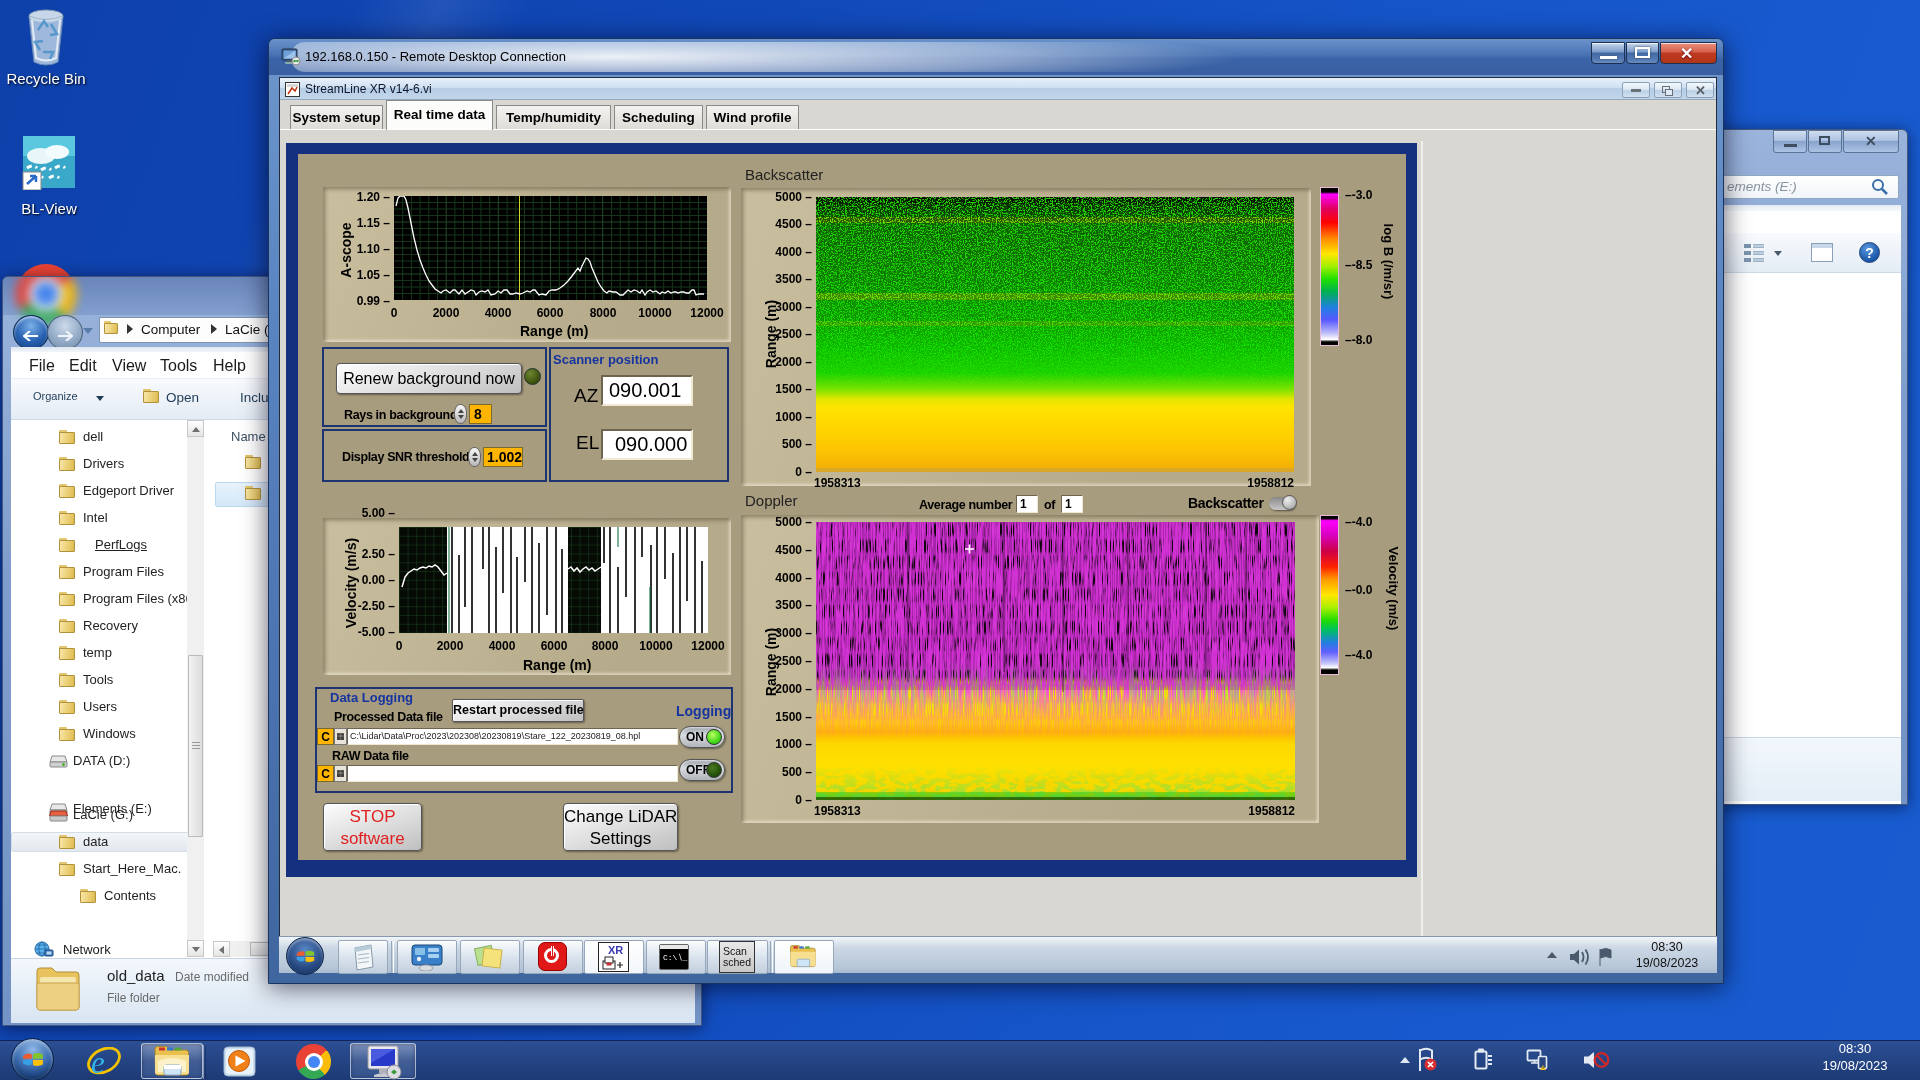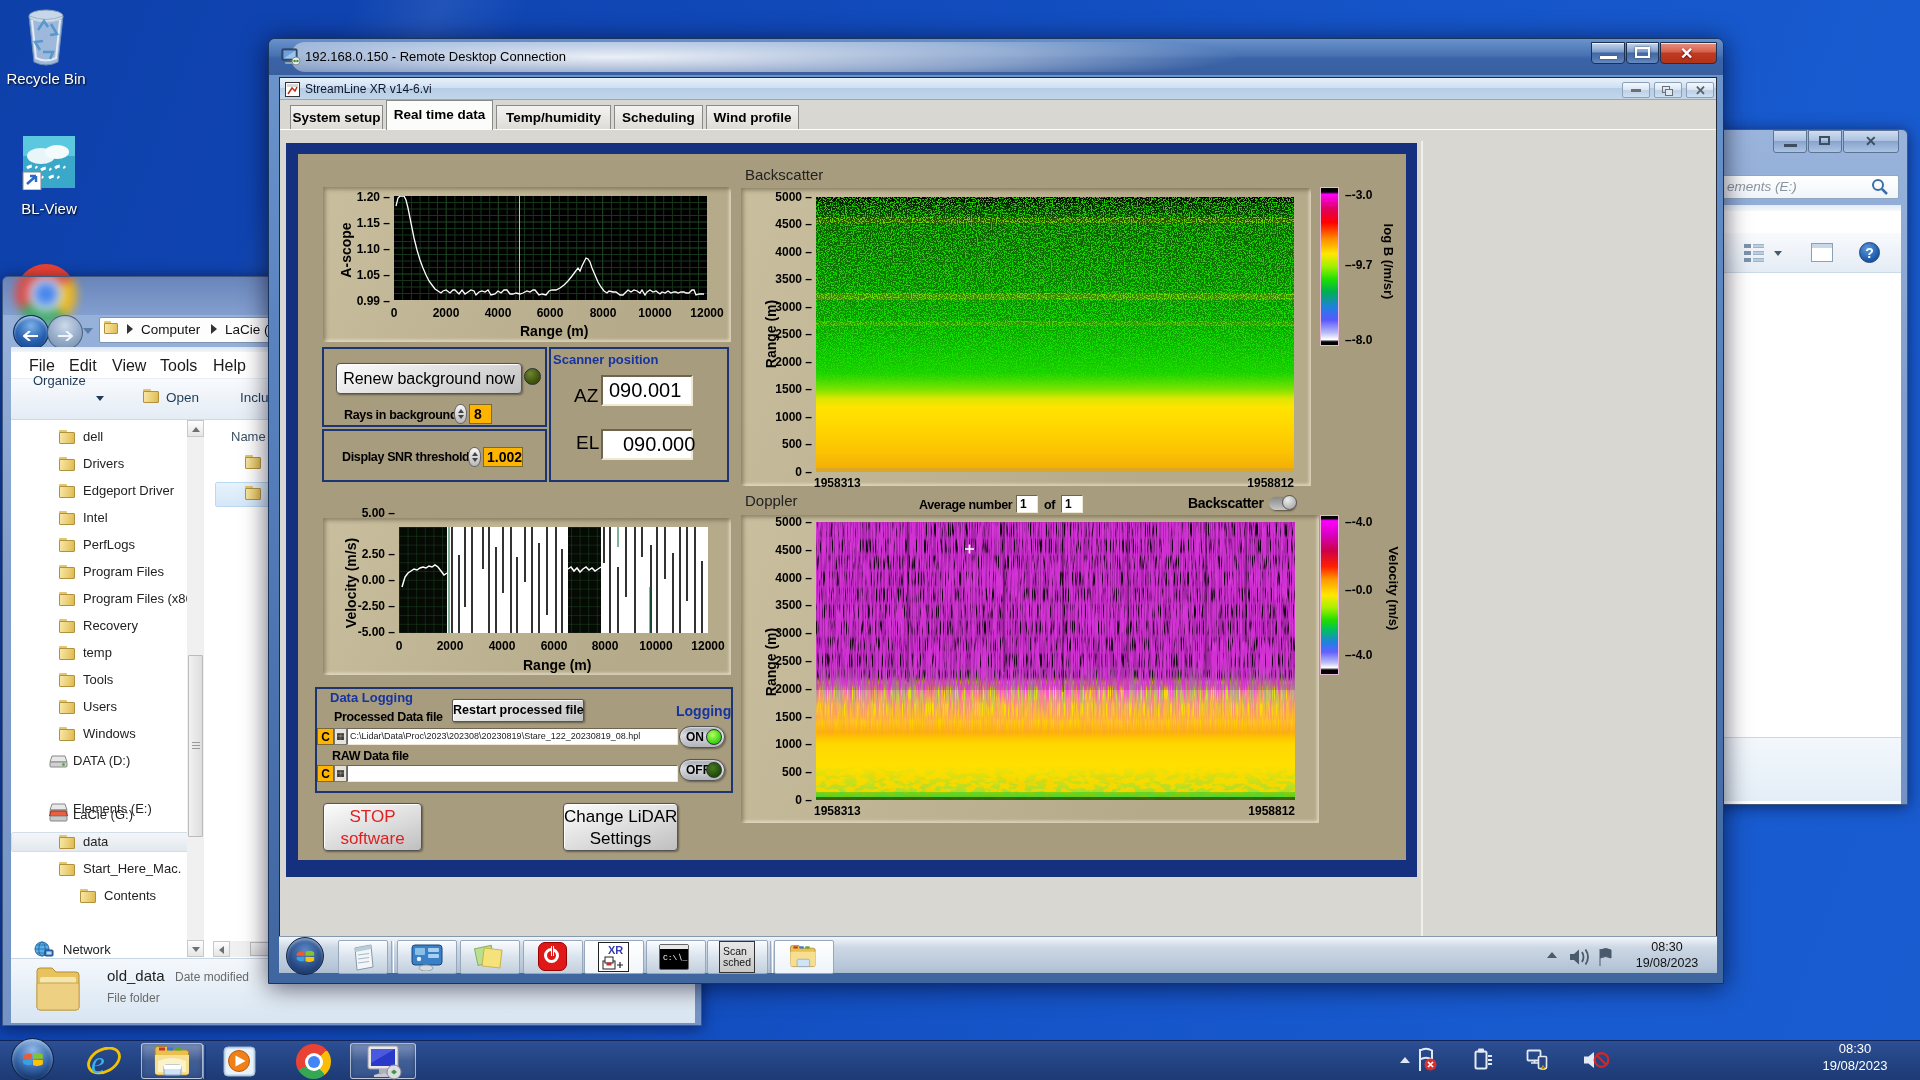--- a/index.html
+++ b/index.html
@@ -108,21 +108,21 @@
   <div class="abs" style="left:208px;top:47px;width:0;height:0;border-top:5px solid transparent;border-bottom:5px solid transparent;border-left:6px solid #333;"></div>
   <div class="abs" style="left:222px;top:45px;font-size:13.5px;color:#111;">LaCie (G:)</div>
   <div class="abs" style="left:8px;top:70px;width:684px;height:676px;background:#fff;"></div>
   <div class="abs" style="left:8px;top:70px;width:684px;height:5px;background:linear-gradient(#dfe7f0,#f2f6fa);"></div>
   <div class="abs menutxt" style="left:26px;top:80px;">File</div>
   <div class="abs menutxt" style="left:66px;top:80px;">Edit</div>
   <div class="abs menutxt" style="left:109px;top:80px;">View</div>
   <div class="abs menutxt" style="left:157px;top:80px;">Tools</div>
   <div class="abs menutxt" style="left:210px;top:80px;">Help</div>
   <div class="abs" style="left:8px;top:101px;width:684px;height:42px;background:linear-gradient(#f8fafd,#eef3f9 50%,#e4ecf5);border-top:1px solid #e8eef5;border-bottom:1px solid #ccd9e7;"></div>
-  <div class="abs" style="left:30px;top:96px;font-size:13px;color:#1f3b57;">Organize</div>
+  <div class="abs" style="left:30px;top:113px;font-size:11px;color:#1f3b57;">Organize</div>
   <div class="abs" style="left:93px;top:119px;width:0;height:0;border-left:4px solid transparent;border-right:4px solid transparent;border-top:5px solid #1f3b57;"></div>
   <div class="abs fold16" style="left:140px;top:112px;">
       <div class="ftab"></div>
       <div class="fbody"></div>
     </div>
   <div class="abs" style="left:163px;top:113px;font-size:13.5px;color:#1f3b57;">Open</div>
   <div class="abs" style="left:237px;top:113px;font-size:13.5px;color:#1f3b57;">Include in library</div>
   <div id="tree" class="abs" style="left:8px;top:143px;width:176px;height:537px;overflow:hidden;">
   <div class="treerow" style="left:4px;top:7px;width:172px;">
         <div class="fold16" style="left:44px;top:3px;">
@@ -150,21 +150,21 @@
           <div class="ftab"></div>
           <div class="fbody"></div>
         </div>
         <span style="position:absolute;left:68px;top:2px;">Intel</span>
       </div>
   <div class="treerow" style="left:4px;top:115px;width:172px;">
         <div class="fold16" style="left:44px;top:3px;">
           <div class="ftab"></div>
           <div class="fbody"></div>
         </div>
-        <span style="position:absolute;left:68px;top:2px;">PerfLogs</span>
+        <span style="position:absolute;left:80px;top:2px;text-decoration:underline;">PerfLogs</span>
       </div>
   <div class="treerow" style="left:4px;top:142px;width:172px;">
         <div class="fold16" style="left:44px;top:3px;">
           <div class="ftab"></div>
           <div class="fbody"></div>
         </div>
         <span style="position:absolute;left:68px;top:2px;">Program Files</span>
       </div>
   <div class="treerow" style="left:4px;top:169px;width:172px;">
         <div class="fold16" style="left:44px;top:3px;">
@@ -437,21 +437,21 @@
       <div class="orangebox" style="left:171px;top:250px;width:23px;height:20px;font-size:14px;padding-left:4px;line-height:19px;">8</div>
       <div class="lvlbl" style="left:44px;top:296px;">Display SNR threshold</div>
       <div class="abs spinner" style="left:170px;top:293px;"></div>
       <div class="orangebox" style="left:185px;top:293px;width:40px;height:20px;font-size:14px;padding-left:3px;line-height:19px;">1.002</div>
 
       <div class="navybox" style="left:251px;top:193px;width:180px;height:135px;"></div>
       <div class="bluelbl" style="left:255px;top:198px;">Scanner position</div>
       <div class="abs" style="left:276px;top:231px;font-size:19px;color:#000;">AZ</div>
       <div class="whitebox" style="left:303px;top:221px;width:92px;height:31px;font-size:20px;line-height:27px;padding-left:6px;">090.001</div>
       <div class="abs" style="left:278px;top:278px;font-size:19px;color:#000;">EL</div>
-      <div class="whitebox" style="left:303px;top:275px;width:92px;height:31px;font-size:20px;line-height:27px;padding-left:20px;">090.000</div>
+      <div class="whitebox" style="left:303px;top:275px;width:92px;height:31px;font-size:20px;line-height:27px;padding-left:12px;">090.000</div>
 
       <div class="graphpanel" style="left:25px;top:364px;width:408px;height:157px;"></div>
       <svg class="abs" style="left:101px;top:373px;" width="309" height="106" viewBox="0 0 309 106">
         <defs>
           <pattern id="vgrid" width="8.6" height="8.8" patternUnits="userSpaceOnUse">
             <rect width="8.6" height="8.8" fill="#050a05"></rect>
             <path d="M0 0H8.6M0 0V8.8" stroke="#1d421d" stroke-width="1" fill="none"></path>
           </pattern>
         </defs>
         <rect width="309" height="106" fill="url(#vgrid)"></rect>
@@ -561,21 +561,21 @@
       <div class="axis" style="left:458px;top:201px;width:56px;text-align:right;">2000 –</div>
       <div class="axis" style="left:458px;top:228px;width:56px;text-align:right;">1500 –</div>
       <div class="axis" style="left:458px;top:256px;width:56px;text-align:right;">1000 –</div>
       <div class="axis" style="left:458px;top:283px;width:56px;text-align:right;">500 –</div>
       <div class="axis" style="left:458px;top:311px;width:56px;text-align:right;">0 –</div>
       <div class="axis" style="left:516px;top:322px;">1958313</div>
       <div class="axis" style="left:940px;top:322px;width:56px;text-align:right;">1958812</div>
       <div class="axis" style="left:423px;top:172px;font-size:14px;transform:rotate(-90deg);transform-origin:center;width:100px;text-align:center;">Range (m)</div>
       <div class="abs" style="left:1022px;top:33px;width:19px;height:159px;border:1px solid #e8b8d8;background:linear-gradient(#000 0,#000 2.5%,#ff00ff 4%,#e00060 13%,#ff0000 22%,#ff8800 32%,#ffe800 42%,#a0f000 50%,#20e000 58%,#00b050 66%,#2080e0 76%,#5858ff 84%,#b8b8f8 92%,#ffffff 96.5%,#000 98%)"></div>
       <div class="axis" style="left:1047px;top:34px;">–-3.0</div>
-      <div class="axis" style="left:1047px;top:104px;">–-9.7</div>
+      <div class="axis" style="left:1047px;top:104px;">–-8.5</div>
       <div class="axis" style="left:1047px;top:179px;">–-8.0</div>
       <div class="axis" style="left:1040px;top:100px;font-size:13px;transform:rotate(90deg);transform-origin:center;width:100px;text-align:center;">log B (/m/sr)</div>
 
       <div class="abs" style="left:447px;top:338px;font-size:15px;color:#222;">Doppler</div>
       <div class="lvlbl" style="left:621px;top:344px;">Average number</div>
       <div class="whitebox" style="left:718px;top:341px;width:22px;height:18px;border-width:1px;font-size:12px;font-weight:bold;padding-left:3px;line-height:16px;">1</div>
       <div class="lvlbl" style="left:746px;top:344px;">of</div>
       <div class="whitebox" style="left:763px;top:341px;width:22px;height:18px;border-width:1px;font-size:12px;font-weight:bold;padding-left:3px;line-height:16px;">1</div>
       <div class="lvlbl" style="left:890px;top:341px;font-size:14px;">Backscatter</div>
       <div class="abs" style="left:971px;top:343px;width:26px;height:13px;border-radius:7px;background:linear-gradient(#888,#c8c8c8);box-shadow:1px 1px 2px rgba(0,0,0,.5);"></div>

